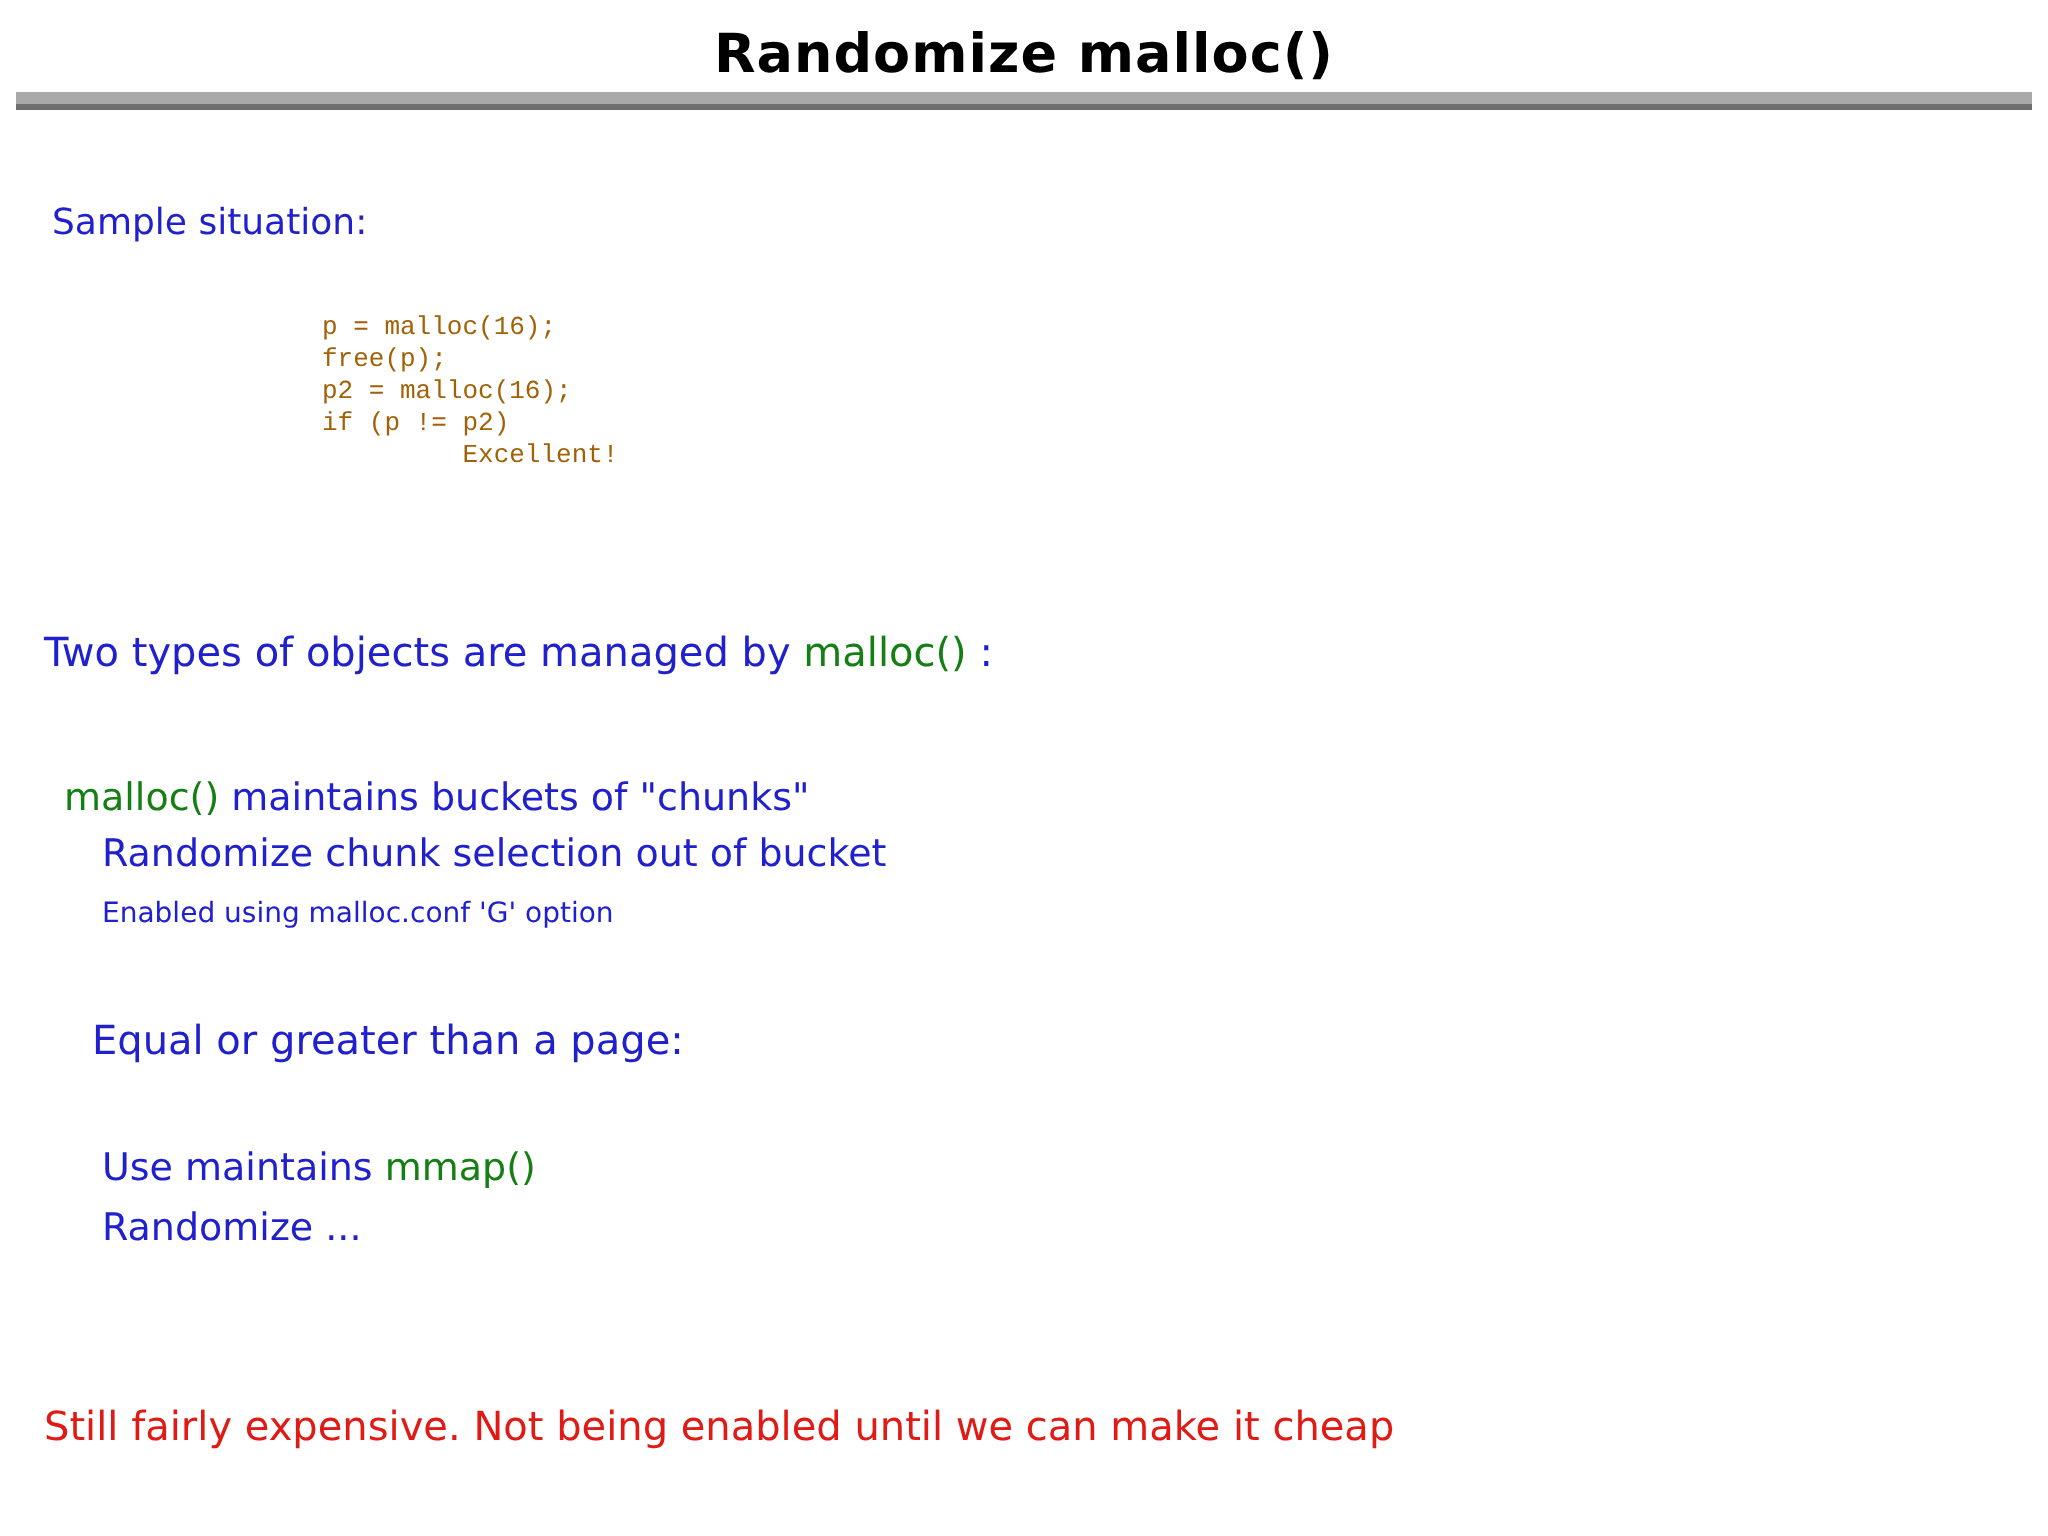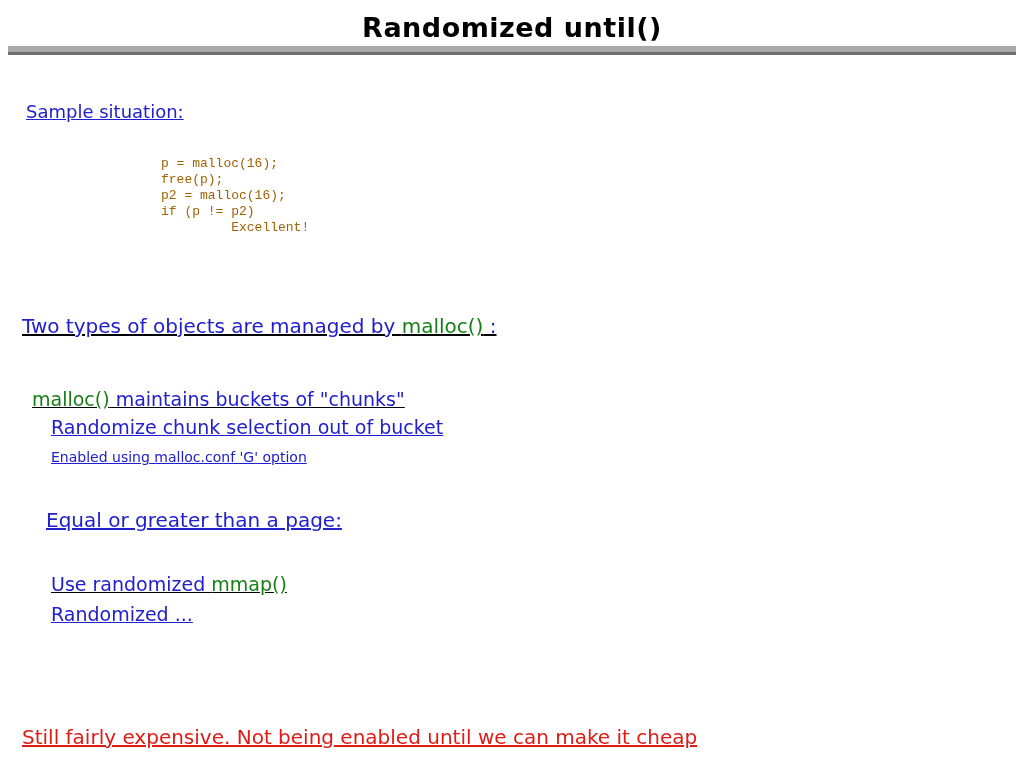--- a/index.html
+++ b/index.html
@@ -53,21 +53,20 @@
     box-sizing: content-box;
   }
 
   
   .line {
     position: absolute;
     font-family: "DejaVu Sans", sans-serif;
     font-size: 19px;
     line-height: 24px;
     white-space: nowrap;
-    text-decoration: underline;
   }
   .blue   { color: #2020cc; }
   .green  { color: #157f15; }
   .red    { color: #e01b16; }
 
   .sample-situation {
     left: 26px;
     top: 100px;
     font-size: 18px;
   }
@@ -85,30 +84,30 @@
   }
 
   .l-two-types   { left: 22px; top: 270px; font-size: 20px; margin-top: 44px; }
   .l-smaller     { left: 22px; top: 329px; font-size: 20px; }
   .l-buckets     { left: 32px; top: 387px; font-size: 19px; }
   .l-randomize   { left: 51px; top: 415px; font-size: 19px; }
   .l-enabled     { left: 51px; top: 445px; font-size: 14px; }
   .l-equal       { left: 22px; top: 508px; font-size: 20px; margin-left: 24px; }
   .l-use-mmap    { left: 51px; top: 572px; font-size: 19px; }
   .l-unfinished  { left: 51px; top: 602px; font-size: 19px; }
-  .l-still       { left: 22px; top: 701px; font-size: 20px; margin-top: 24px; }
+  .l-still       { left: 22px; top: 701px; font-size: 20px; }
 
   .seg { display: inline; }
 </style>
 </head>
 <body>
 
 <div class="slide">
 
-  <div class="slide-title">Randomized until()</div>
+  <div class="slide-title">Randomize malloc()</div>
 
   <div class="title-rule"></div>
 
   <div class="line blue sample-situation">Sample situation:</div>
 
   <div class="code-block">p = malloc(16);
 free(p);
 p2 = malloc(16);
 if (p != p2)
          Excellent!</div>
@@ -122,20 +121,20 @@
     <span class="seg green">malloc()</span><span class="seg blue"> maintains buckets of "chunks"</span>
   </div>
 
   <div class="line blue l-randomize">Randomize chunk selection out of bucket</div>
 
   <div class="line blue l-enabled">Enabled using malloc.conf 'G' option</div>
 
   <div class="line blue l-equal">Equal or greater than a page:</div>
 
   <div class="line l-use-mmap">
-    <span class="seg blue">Use randomized </span><span class="seg green">mmap()</span>
+    <span class="seg blue">Use maintains </span><span class="seg green">mmap()</span>
   </div>
 
-  <div class="line blue l-unfinished">Randomized ...</div>
+  <div class="line blue l-unfinished">Randomize ...</div>
 
   <div class="line red l-still">Still fairly expensive.  Not being enabled until we can make it cheap</div>
 
 </div>
 
 </body></html>

